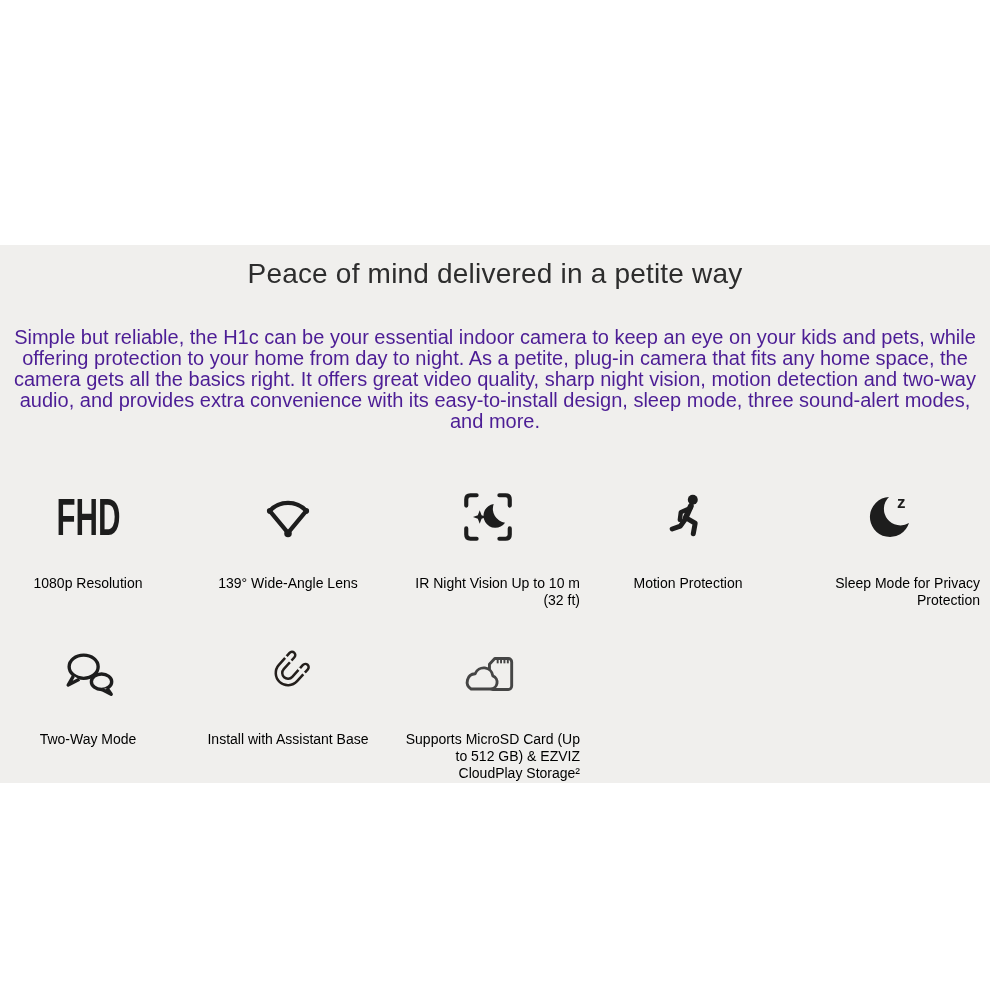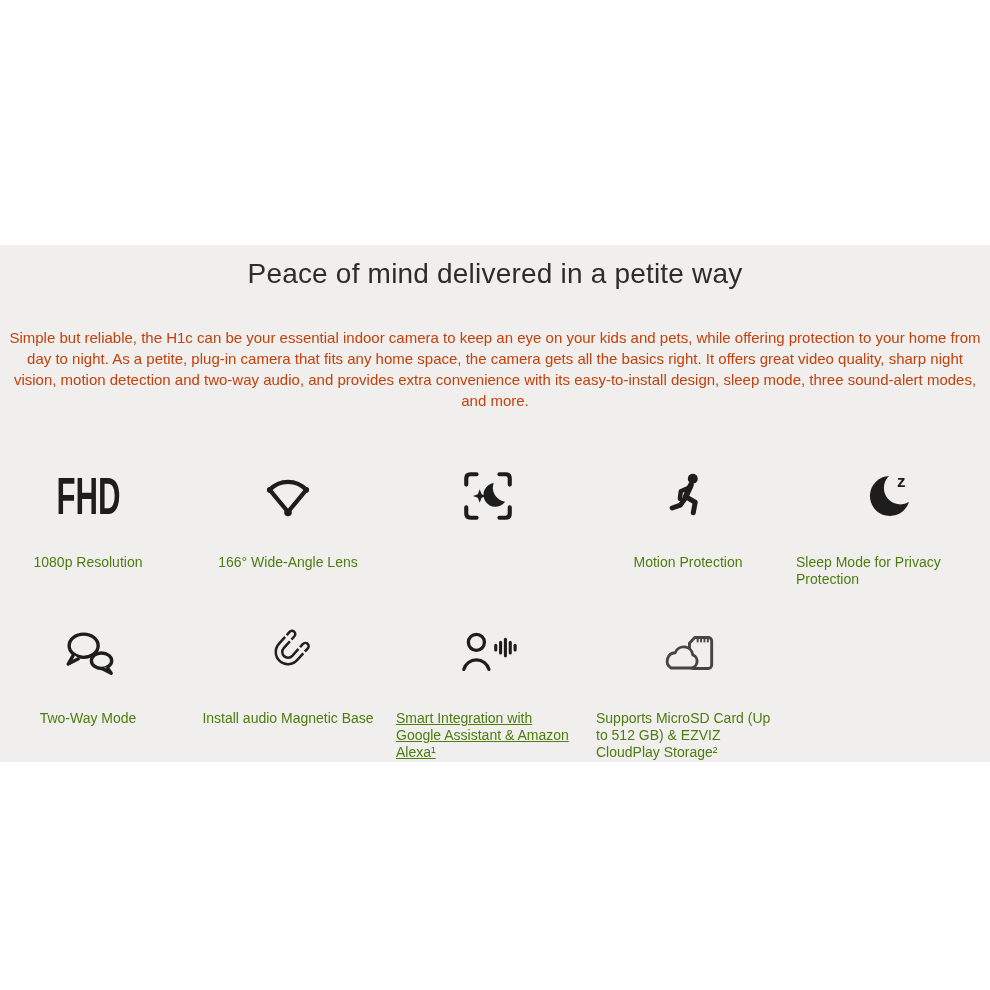--- a/index.html
+++ b/index.html
@@ -11,30 +11,30 @@
   .feature-section{
     margin-top:245px;width:990px;background:#f0efed;
     padding:12px 0 1px 0;box-sizing:border-box;
   }
   .section-title{
     margin:0;text-align:center;font-size:28px;line-height:34px;
     font-weight:400;color:#2d2d2d;letter-spacing:.2px;
   }
   .section-desc{
     margin:36px auto 0 auto;width:978px;text-align:center;
-    font-size:15px;line-height:21px;color:#c2410c;font-weight:400;
+    font-size:20px;line-height:21px;color:#4c1d95;font-weight:400;
   }
   .features{
     width:1000px;margin-left:-12px;margin-top:45px;
     display:grid;grid-template-columns:repeat(5,200px);row-gap:24px;
   }
   .feature-cell{display:flex;flex-direction:column;align-items:center;padding:0 8px;box-sizing:border-box;}
   .icon-box{height:64px;display:flex;align-items:center;justify-content:center;margin-top:8px;}
   .feature-label{
-    margin-top:26px;text-align:left;font-size:14px;line-height:17px;color:#4d7c0f;
+    margin-top:26px;text-align:right;font-size:14px;line-height:17px;color:#000000;
   }
   .feature-label.link{text-decoration:underline;cursor:pointer;}
   .fhd-text{
     font-weight:700;font-size:52px;color:#1d1d1d;line-height:1;
     transform:scaleX(.6);transform-origin:center;letter-spacing:0px;
     font-family:"Liberation Sans",sans-serif;
   }
   svg{display:block;}
 </style>
 </head>
@@ -55,36 +55,37 @@
 
     <div class="feature-cell">
       <div class="icon-box">
         <svg width="60" height="46" viewBox="0 0 64 48" fill="none">
           <path d="M32 41 L12.5 17.5 A26.5 26.5 0 0 1 51.5 17.5 Z" stroke="#1d1d1d" stroke-width="4.5" stroke-linejoin="round"></path>
           <circle cx="32" cy="41.5" r="4" fill="#1d1d1d"></circle>
           <circle cx="12.5" cy="17.5" r="3" fill="#1d1d1d"></circle>
           <circle cx="51.5" cy="17.5" r="3" fill="#1d1d1d"></circle>
         </svg>
       </div>
-      <div class="feature-label">166° Wide-Angle Lens</div>
+      <div class="feature-label">139° Wide-Angle Lens</div>
     </div>
 
     <div class="feature-cell">
       <div class="icon-box">
         <svg width="58" height="58" viewBox="0 0 56 56" fill="none">
           <g stroke="#1d1d1d" stroke-width="4" stroke-linecap="round" stroke-linejoin="round">
             <path d="M17 7 H11 Q7 7 7 11 V17"></path>
             <path d="M39 7 H45 Q49 7 49 11 V17"></path>
             <path d="M7 39 V45 Q7 49 11 49 H17"></path>
             <path d="M49 39 V45 Q49 49 45 49 H39"></path>
           </g>
           <path d="M33.5 15.5 a11.5 11.5 0 1 0 11 18 a13.5 13.5 0 0 1 -11 -18 z" fill="#1d1d1d"></path>
           <path d="M20 21.5 l1.8 4.7 4.7 1.8 -4.7 1.8 -1.8 4.7 -1.8 -4.7 -4.7 -1.8 4.7 -1.8 z" fill="#1d1d1d"></path>
         </svg>
       </div>
+      <div class="feature-label">IR Night Vision Up to 10 m (32 ft)</div>
     </div>
 
     <div class="feature-cell">
       <div class="icon-box">
         <svg width="46" height="60" viewBox="0 0 48 50" fill="none">
           <circle cx="29" cy="7" r="5.2" fill="#1d1d1d"></circle>
           <path d="M27 13.5 L21.5 26" stroke="#1d1d1d" stroke-width="6" stroke-linecap="round"></path>
           <path d="M26.5 15.5 L16.5 20 L15.5 28" stroke="#1d1d1d" stroke-width="4.6" stroke-linecap="round" stroke-linejoin="round"></path>
           <path d="M22 26 L31.5 31.5 L29.5 42.5" stroke="#1d1d1d" stroke-width="5.2" stroke-linecap="round" stroke-linejoin="round"></path>
           <path d="M22 26 L16 34.5 L7.5 37.5" stroke="#1d1d1d" stroke-width="5.2" stroke-linecap="round" stroke-linejoin="round"></path>
@@ -120,39 +121,23 @@
       <div class="icon-box">
         <svg width="52" height="54" viewBox="0 0 52 54" fill="none">
           <g transform="rotate(42 26 27)">
             <path d="M17 11 V27 a9 9 0 0 0 18 0 V11" stroke="#241f1c" stroke-width="9" stroke-linecap="round" fill="none"></path>
             <path d="M17 11 V27 a9 9 0 0 0 18 0 V11" stroke="#f0efed" stroke-width="4" stroke-linecap="round" fill="none"></path>
             <path d="M12 16.5 H22" stroke="#f0efed" stroke-width="2.4"></path>
             <path d="M30 16.5 H40" stroke="#f0efed" stroke-width="2.4"></path>
           </g>
         </svg>
       </div>
-      <div class="feature-label">Install audio Magnetic Base</div>
+      <div class="feature-label">Install with Assistant Base</div>
     </div>
 
-    <div class="feature-cell">
-      <div class="icon-box">
-        <svg width="60" height="46" viewBox="0 0 62 46" fill="none">
-          <circle cx="19" cy="13" r="8.3" stroke="#1d1d1d" stroke-width="3.4"></circle>
-          <path d="M6 41 a13.5 13.5 0 0 1 26 0" stroke="#1d1d1d" stroke-width="3.4" stroke-linecap="round"></path>
-          <g stroke="#1d1d1d" stroke-width="3.2" stroke-linecap="round">
-            <path d="M39 16 v5"></path>
-            <path d="M44 13 v11"></path>
-            <path d="M49 10 v17"></path>
-            <path d="M54 13 v11"></path>
-            <path d="M59 16 v5"></path>
-          </g>
-        </svg>
-      </div>
-      <div class="feature-label link">Smart Integration with Google Assistant &amp; Amazon Alexa¹</div>
-    </div>
 
     <div class="feature-cell">
       <div class="icon-box">
         <svg width="58" height="48" viewBox="0 0 60 48" fill="none">
           <path d="M31.5 15 L37 9 H51 a3.5 3.5 0 0 1 3.5 3.5 V37.5 a3.5 3.5 0 0 1 -3.5 3.5 H35 a3.5 3.5 0 0 1 -3.5 -3.5 Z" stroke="#454545" stroke-width="3" stroke-linejoin="round"></path>
           <g stroke="#454545" stroke-width="2">
             <path d="M40 9.5 v4.5"></path>
             <path d="M43.5 9.5 v4.5"></path>
             <path d="M47 9.5 v4.5"></path>
             <path d="M50.5 9.5 v4.5"></path>

